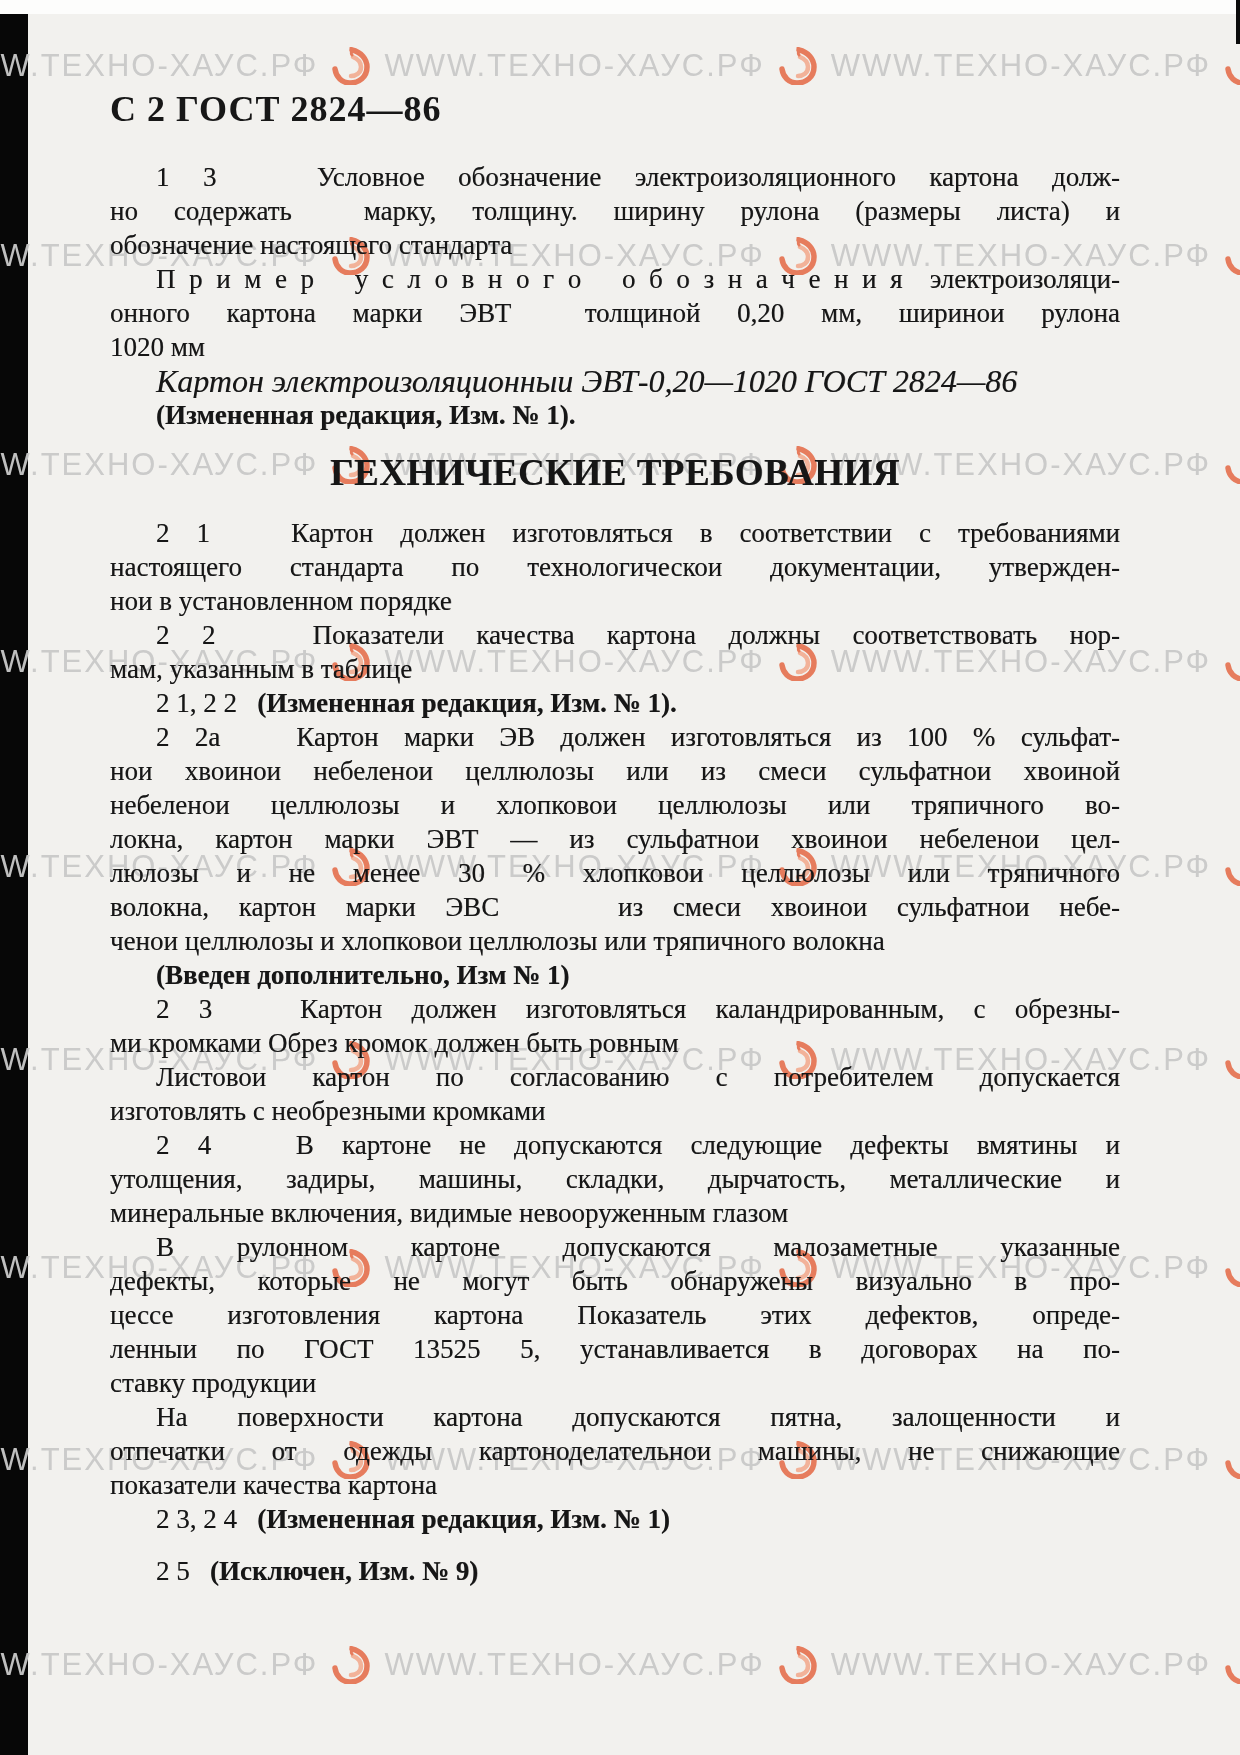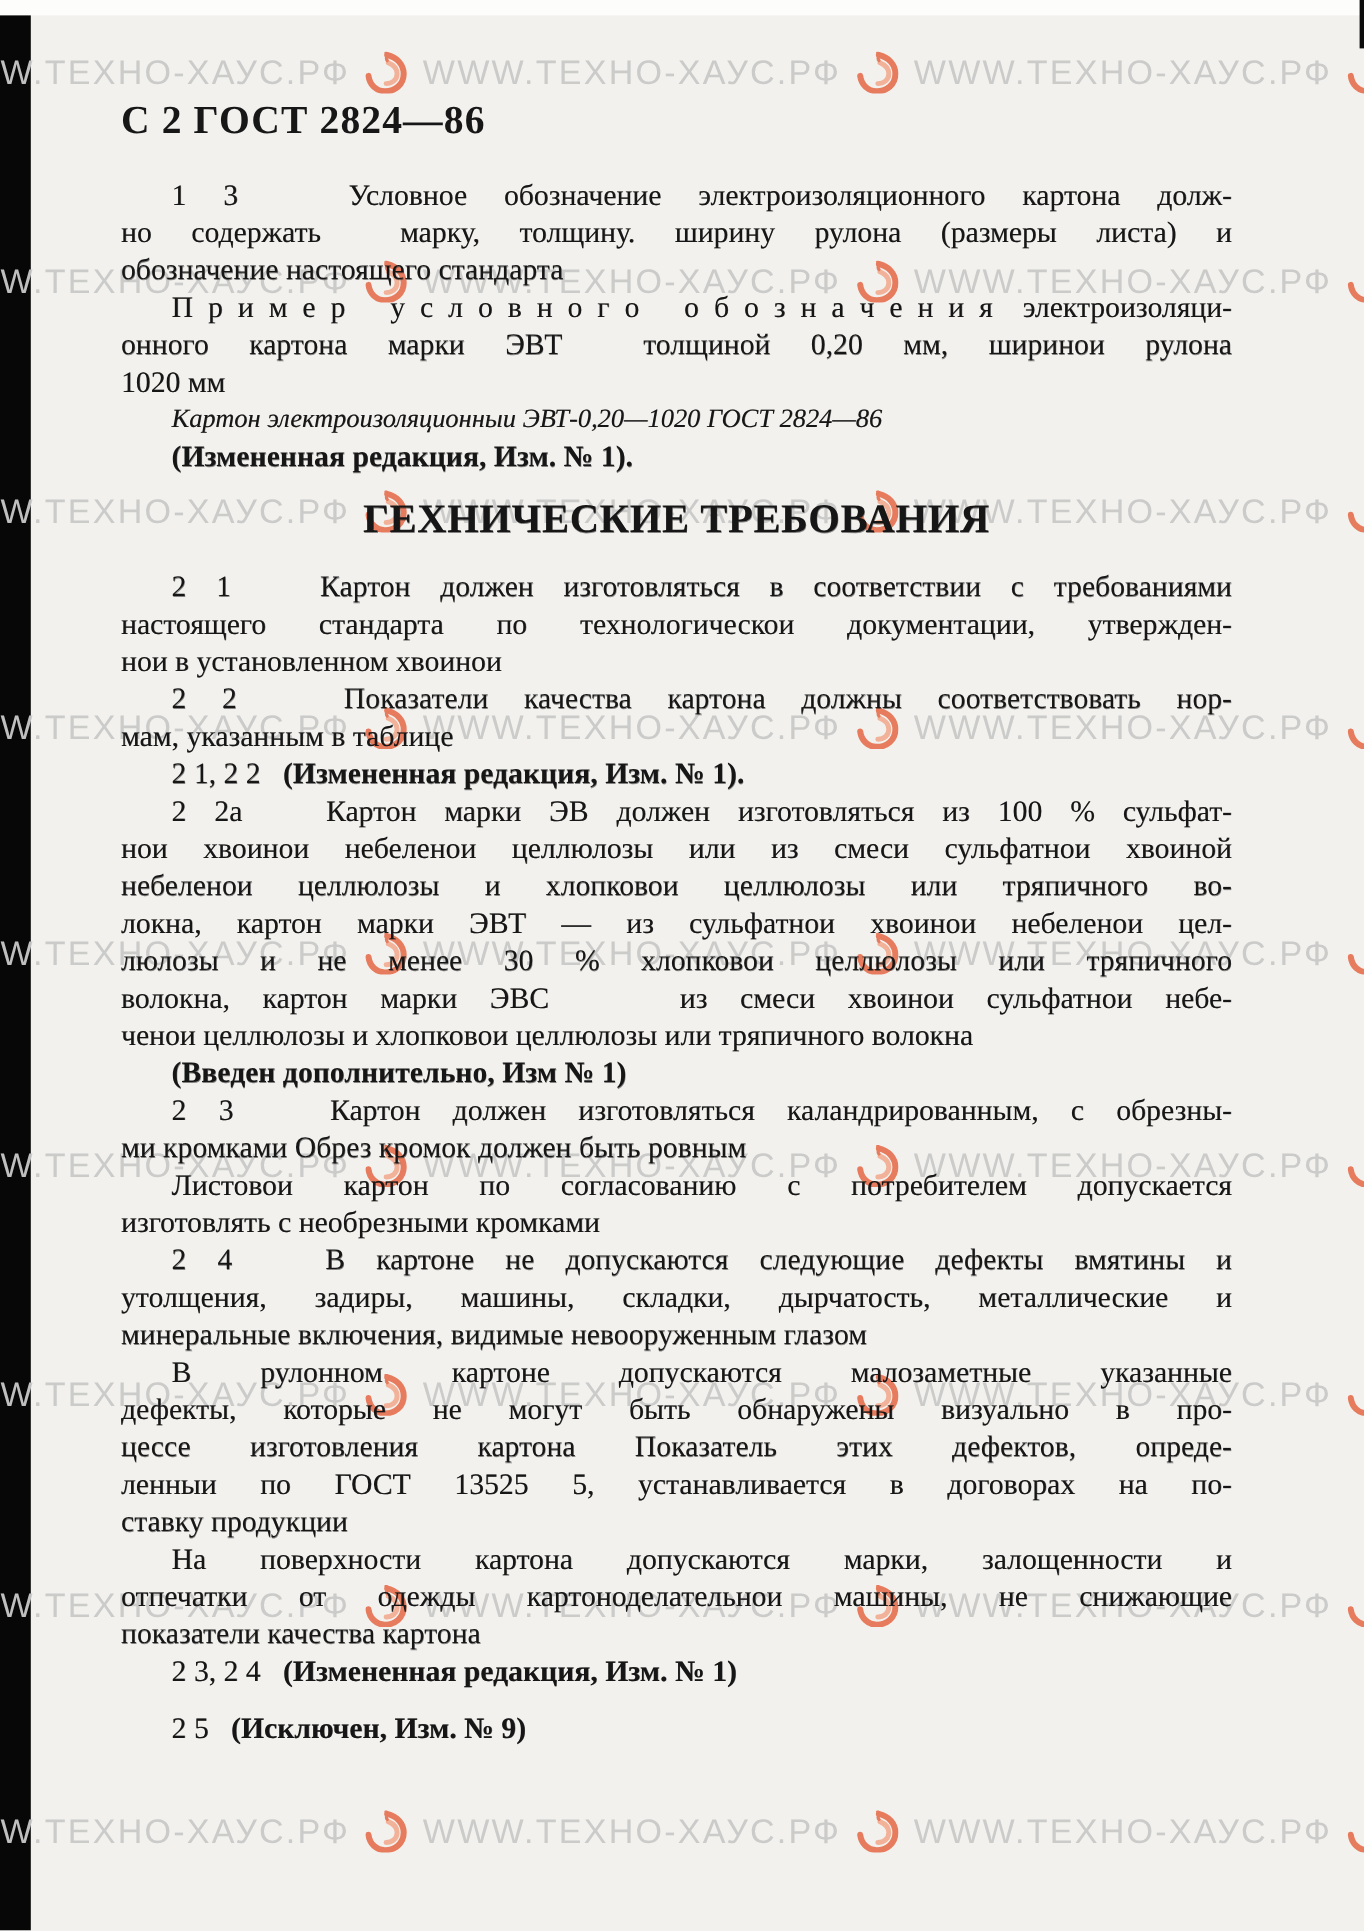--- a/index.html
+++ b/index.html
@@ -30,21 +30,21 @@
     font-weight:bold; font-size:36px; letter-spacing:1px; color:#171717;
   }
   .body-text {
     position:absolute; left:110px; top:160px; width:1010px; z-index:2;
     font-size:27px; line-height:34px; color:#161616;
     text-shadow:0.35px 0.35px 0 rgba(22,22,22,.5);
   }
   .line { height:34px; overflow:hidden; }
   .just { text-align:justify; text-align-last:justify; }
   .indent { text-indent:46px; }
-  .block.italic .line { font-style:italic; font-size:24px; }
+  .block.italic .line { font-style:italic; font-size:32px; }
   .block.bold .line { font-weight:bold; }
   .block.mixed .b { font-weight:bold; }
   .sec-heading {
     text-align:center; font-weight:bold; font-size:37px;
     letter-spacing:.5px; margin:24px 0 26px; height:34px;
   }
 </style>
 </head>
 <body>
 
@@ -305,21 +305,21 @@
       <div class="block italic">
         <div class="line indent">Картон электроизоляционныи ЭВТ-0,20—1020 ГОСТ 2824—86</div>
       </div>
       <div class="block bold">
         <div class="line indent">(Измененная редакция, Изм. № 1).</div>
       </div>
       <div class="sec-heading">ГЕХНИЧЕСКИЕ ТРЕБОВАНИЯ</div>
       <div class="block para">
         <div class="line indent just">2 1 &nbsp; Картон должен изготовляться в соответствии с требованиями</div>
         <div class="line just">настоящего стандарта по технологическои документации, утвержден-</div>
-        <div class="line">нои в установленном хвоинои</div>
+        <div class="line">нои в установленном порядке</div>
       </div>
       <div class="block para">
         <div class="line indent just">2 2 &nbsp; Показатели качества картона должны соответствовать нор-</div>
         <div class="line">мам, указанным в таблице</div>
       </div>
       <div class="block mixed">
         <div class="line indent"><span>2 1, 2 2 &nbsp; </span><span class="b">(Измененная редакция, Изм. № 1).</span></div>
       </div>
       <div class="block para">
         <div class="line indent just">2 2а &nbsp; Картон марки ЭВ должен изготовляться из 100 % сульфат-</div>
@@ -347,21 +347,21 @@
         <div class="line">минеральные включения, видимые невооруженным глазом</div>
       </div>
       <div class="block para">
         <div class="line indent just">В рулонном картоне допускаются малозаметные указанные</div>
         <div class="line just">дефекты, которые не могут быть обнаружены визуально в про-</div>
         <div class="line just">цессе изготовления картона  Показатель этих дефектов, опреде-</div>
         <div class="line just">ленныи по ГОСТ 13525 5, устанавливается в договорах на по-</div>
         <div class="line">ставку продукции</div>
       </div>
       <div class="block para">
-        <div class="line indent just">На поверхности картона допускаются марки, залощенности и</div>
+        <div class="line indent just">На поверхности картона допускаются пятна, залощенности и</div>
         <div class="line just">отпечатки от одежды картоноделательнои машины, не снижающие</div>
         <div class="line">показатели качества картона</div>
       </div>
       <div class="block mixed">
         <div class="line indent"><span>2 3, 2 4 &nbsp; </span><span class="b">(Измененная редакция, Изм. № 1)</span></div>
       </div>
       <div class="block mixed" style="margin-top: 18px;">
         <div class="line indent"><span>2 5 &nbsp; </span><span class="b">(Исключен, Изм. № 9)</span></div>
       </div>
     </div>

